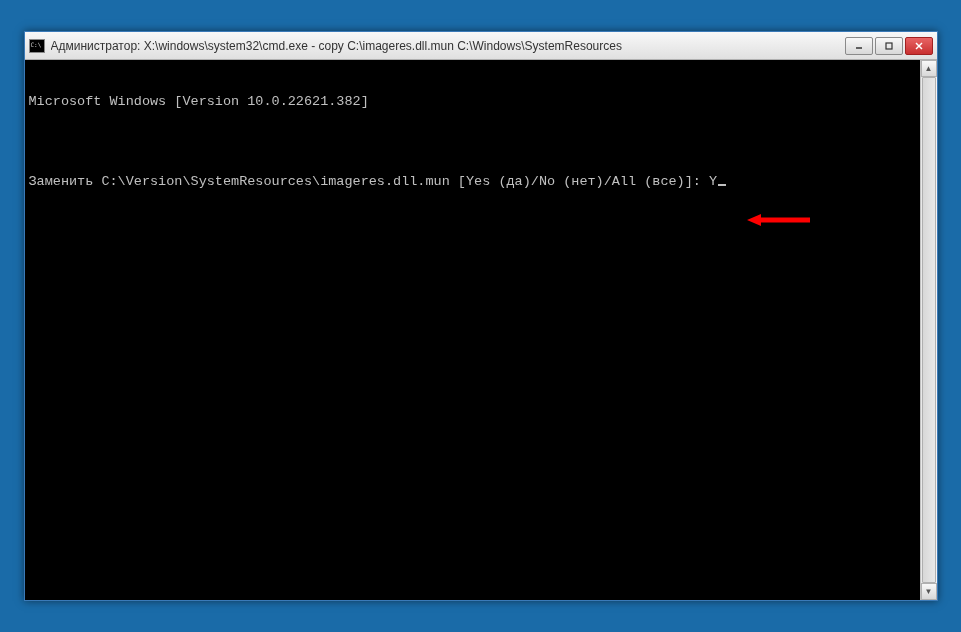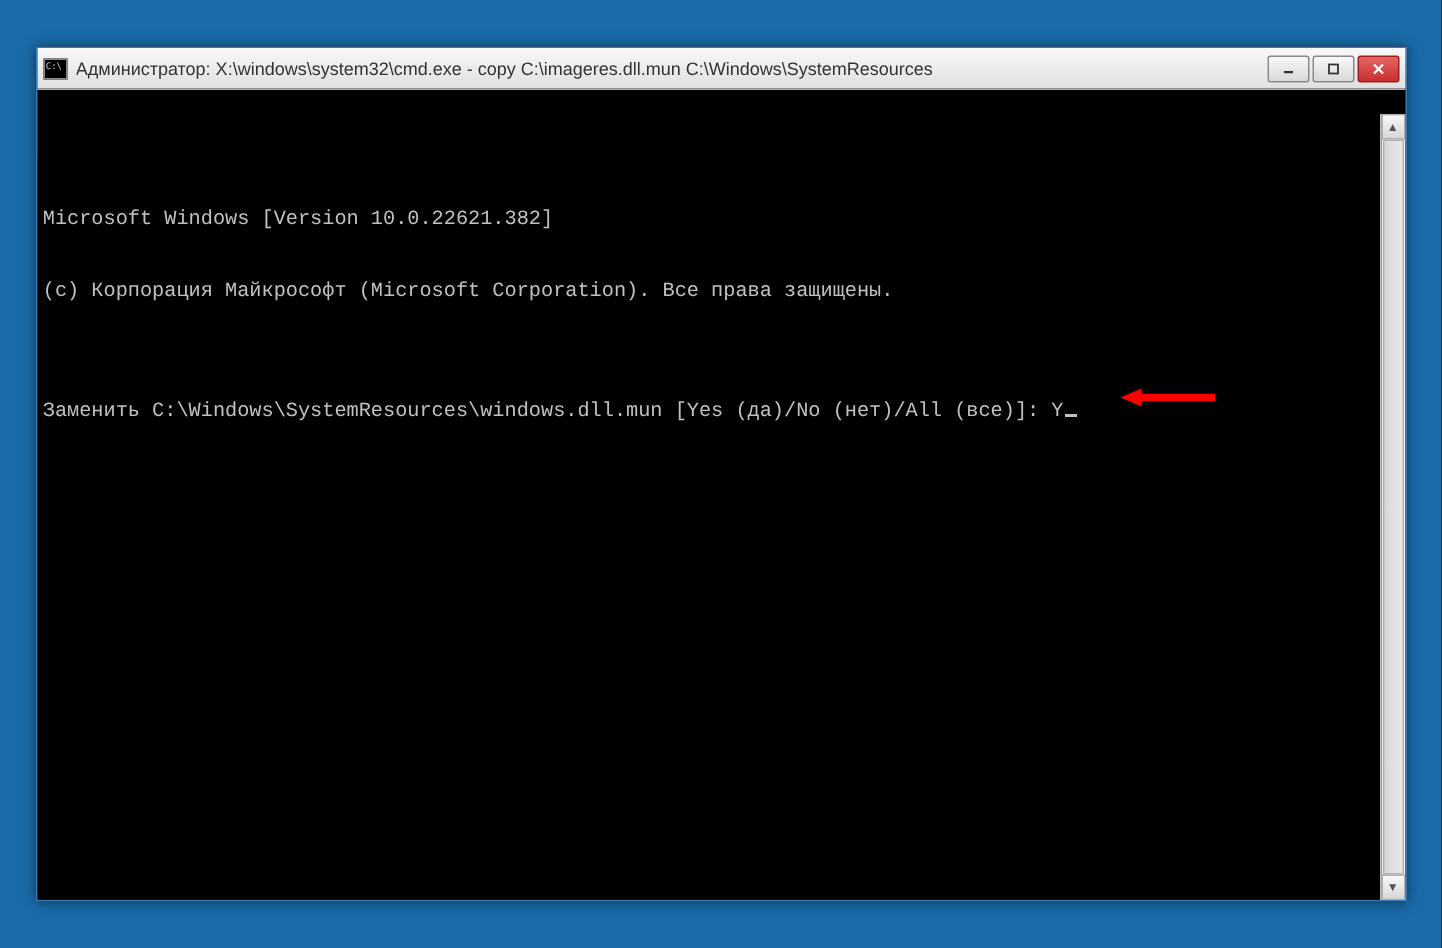--- a/index.html
+++ b/index.html
@@ -15,21 +15,20 @@
     }
     .window {
       width: 914px;
       height: 570px;
       background: #000;
       border: 1px solid #3a7ab8;
       box-shadow: 0 0 8px rgba(0,0,0,0.5);
       display: flex;
       flex-direction: column;
       position: relative;
-      gap: 16px;
     }
     .titlebar {
       height: 28px;
       background: linear-gradient(to bottom, #f8f8f8, #e0e0e0);
       border-bottom: 1px solid #b0b0b0;
       display: flex;
       align-items: center;
       padding: 0 4px;
     }
     .titlebar-icon {
@@ -87,21 +86,20 @@
       flex: 1;
       background: #000;
       color: #c0c0c0;
       font-family: Consolas, "Courier New", monospace;
       font-size: 13.5px;
       line-height: 16px;
       padding: 2px 4px;
       white-space: pre;
       overflow: hidden;
       position: relative;
-      margin-top: 29px;
     }
     .terminal .line { display: block; }
     .scrollbar {
       width: 17px;
       background: linear-gradient(to right, #e8e8e8, #f4f4f4);
       border-left: 1px solid #c0c0c0;
       display: flex;
       flex-direction: column;
     }
     .scroll-arrow {
@@ -165,23 +163,22 @@
             <line x1="2" y1="2" x2="8" y2="8" stroke="#fff" stroke-width="1.5"></line>
             <line x1="8" y1="2" x2="2" y2="8" stroke="#fff" stroke-width="1.5"></line>
           </svg>
       </div>
     </div>
   </div>
 
   <div class="terminal-wrapper">
     <div class="terminal">
       <span class="line">Microsoft Windows [Version 10.0.22621.382]</span>
-      <span class="line">(c) Корпорация Майкрософт (Microsoft Corporation). Все права защищены.</span>
       <span class="line"></span>
-      <span class="line"><span>Заменить C:\Windows\SystemResources\windows.dll.mun [Yes (да)/No (нет)/All (все)]: Y</span><span class="cursor"></span></span>
+      <span class="line"><span>Заменить C:\Version\SystemResources\imageres.dll.mun [Yes (да)/No (нет)/All (все)]: Y</span><span class="cursor"></span></span>
 
       <svg class="arrow-annotation" width="70" height="20">
         <line x1="12" y1="10" x2="65" y2="10" stroke="#ff0000" stroke-width="5"></line>
         <polygon points="2,10 16,4 16,16" fill="#ff0000"></polygon>
       </svg>
     </div>
 
     <div class="scrollbar">
       <div class="scroll-arrow">▲</div>
       <div class="scroll-track">

